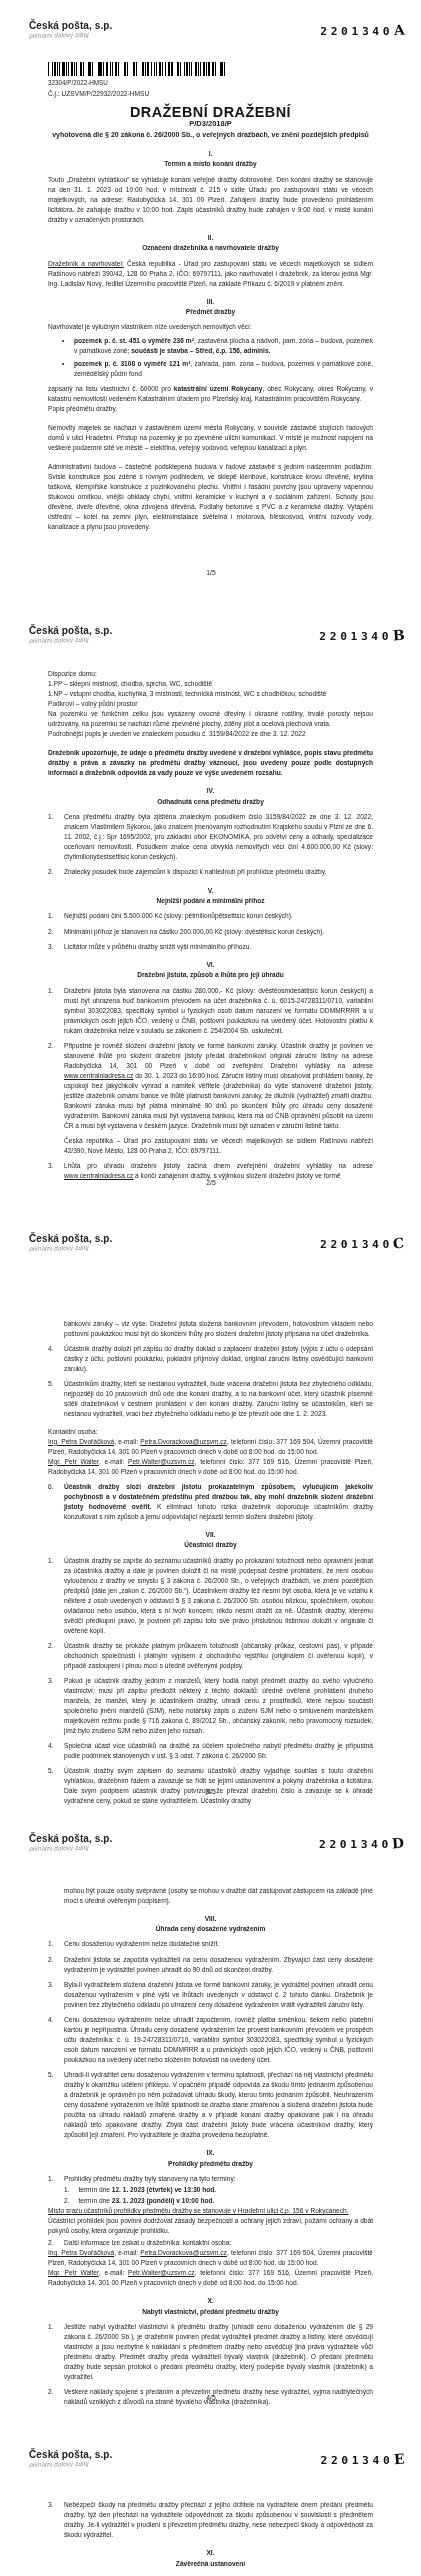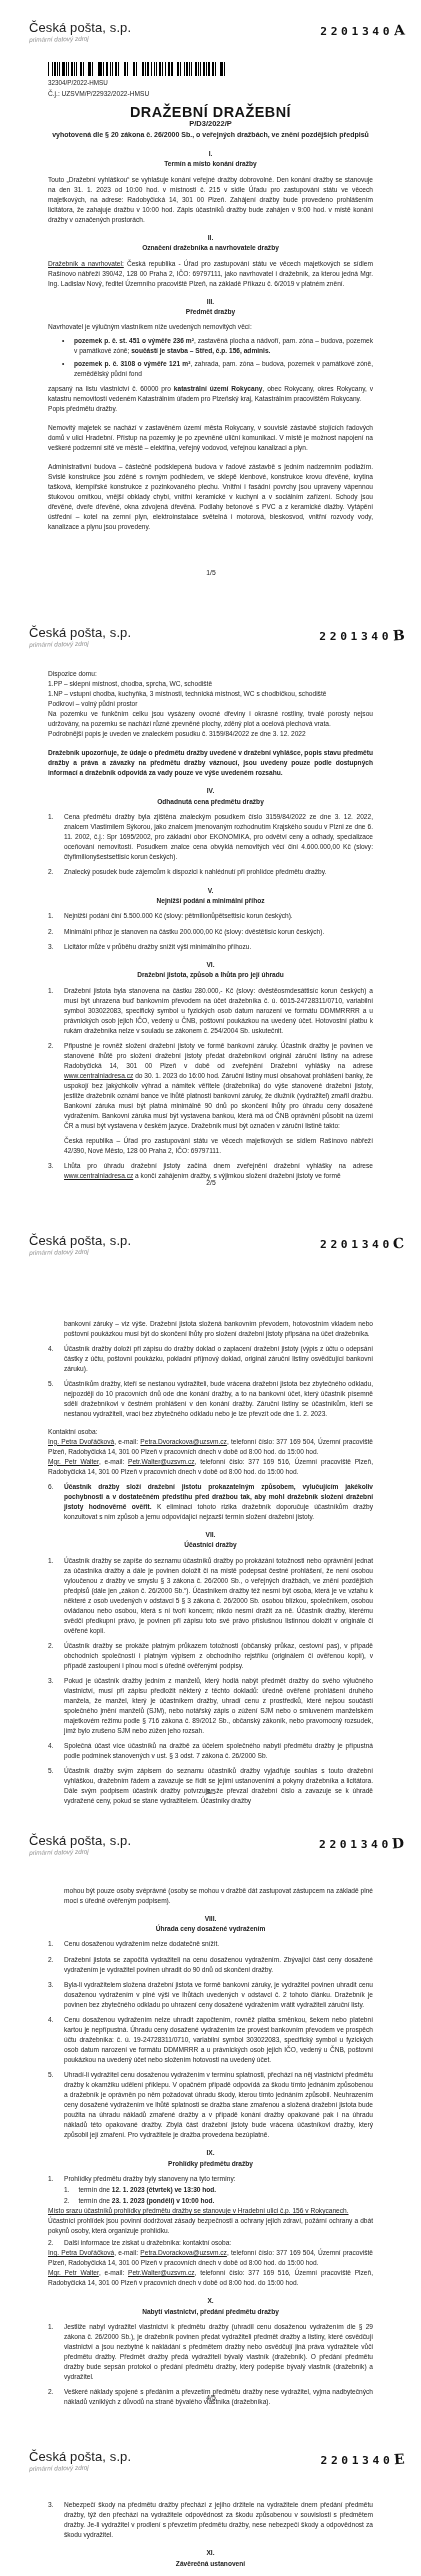--- a/index.html
+++ b/index.html
@@ -1,21 +1,21 @@
 <!DOCTYPE html>
 <html style="font-size:8.2px"><head>
 <meta charset="utf-8">
 <style>
   html,body{margin:0;padding:0;background:#ffffff;}
   body{width:422px;font-family:"Liberation Sans",sans-serif;color:#1c1c1c;}
   .page{position:relative;overflow:hidden;background:#fff;}
   #pg1{height:605px}#pg2{height:608px}#pg3{height:600px}#pg4{height:616px}#pg5{height:607px}
 
   .hdr{position:absolute;left:29px;top:19.6px;line-height:1.25}
-  .hdr-name{font-weight:400;font-size:13px;letter-spacing:0.1px;color:#222}
+  .hdr-name{font-weight:700;font-size:10px;letter-spacing:0.1px;color:#222}
   .hdr-sub{font-style:italic;font-size:6.4px;color:#929292;transform:rotate(-1.2deg);transform-origin:left top}
   .stampnum{position:absolute;right:17.5px;top:21.6px;font-family:"DejaVu Sans Mono",monospace;font-weight:700;font-size:11.3px;letter-spacing:3.6px;white-space:nowrap;color:#111}
   .stamp-letter{display:inline-block;font-size:14px;font-weight:700;letter-spacing:0;margin-left:0.5px;transform:rotate(-4deg);font-family:"DejaVu Serif",serif}
 
   .content{position:absolute;left:48px;width:325px;font-size:6.6px;line-height:10px}
   .ct1{top:62px}.ct2{top:64px}.ct3{top:49px}.ct4{top:57px}.ct5{top:66px}
 
   p{margin:0}
   .j{text-align:justify}
   .b{font-weight:700}
@@ -54,21 +54,21 @@
     <div class="hdr-sub">primární datový zdroj</div>
   </div>
   <div class="stampnum"><span>2201340</span><span class="stamp-letter">A</span></div>
 
   <div class="content ct1">
     <div class="barcode"></div>
     <div class="bc-label">32304/P/2022-HMSU</div>
     <div class="bc-ref">Č.j.: UZSVM/P/22932/2022-HMSU</div>
 
     <div class="title">DRAŽEBNÍ DRAŽEBNÍ</div>
-    <div class="case">P/D3/2022/P</div>
+    <div class="case">P/D3/2018/P</div>
     <div class="subtitle">vyhotovená dle § 20 zákona č. 26/2000 Sb., o veřejných dražbách, ve znění pozdějších předpisů</div>
 
     <div class="sec">
       <div>I.</div>
       <div>Termín a místo konání dražby</div>
     </div>
     <p class="j mt10">Touto „Dražební vyhláškou“ se vyhlašuje konání veřejné dražby dobrovolné. Den konání dražby se stanovuje na den 31. 1. 2023 od 10:00 hod. v místnosti č. 215 v sídle Úřadu pro zastupování státu ve věcech majetkových, na adrese: Radobyčická 14, 301 00 Plzeň. Zahájení dražby bude provedeno prohlášením licitátora, že zahajuje dražbu v 10:00 hod. Zápis účastníků dražby bude zahájen v 9:00 hod. v místě konání dražby v označených prostorách.</p>
 
     <div class="sec">
       <div>II.</div>

